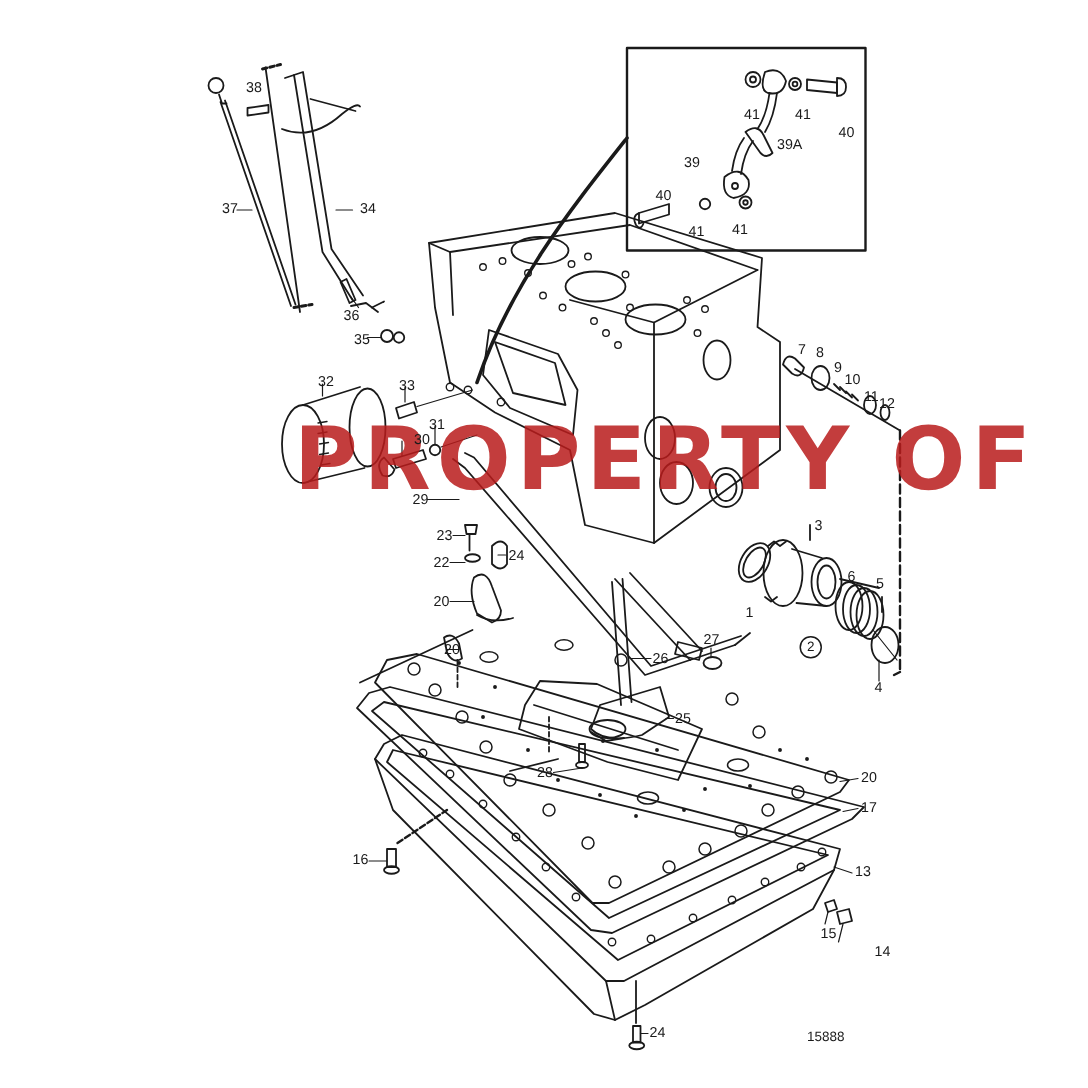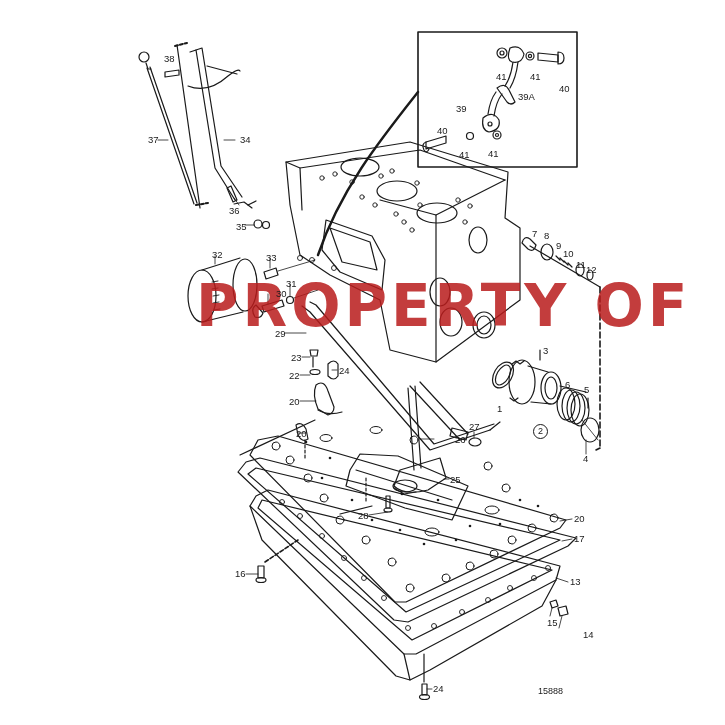--- a/index.html
+++ b/index.html
@@ -296,21 +296,21 @@
   <span class="lbl" style="left:212px;top:250px;">32</span>
   <span class="lbl" style="left:266px;top:253px;">33</span>
   <span class="lbl" style="left:286px;top:279px;">31</span>
   <span class="lbl" style="left:276px;top:289px;">30</span>
   <span class="lbl" style="left:275px;top:329px;">29</span>
   <span class="lbl" style="left:291px;top:353px;">23</span>
   <span class="lbl" style="left:289px;top:371px;">22</span>
   <span class="lbl" style="left:339px;top:366px;">24</span>
   <span class="lbl" style="left:289px;top:397px;">20</span>
   <span class="lbl" style="left:296px;top:429px;">20</span>
-  <span class="lbl" style="left:435px;top:435px;margin-left:20px;">26</span>
+  <span class="lbl" style="left:435px;top:435px;">26</span>
   <span class="lbl" style="left:469px;top:422px;text-align:right;">27</span>
   <span class="lbl" style="left:450px;top:475px;">25</span>
   <span class="lbl" style="left:358px;top:511px;">28</span>
   <span class="lbl" style="left:532px;top:229px;">7</span>
   <span class="lbl" style="left:544px;top:231px;">8</span>
   <span class="lbl" style="left:556px;top:241px;">9</span>
   <span class="lbl" style="left:563px;top:249px;">10</span>
   <span class="lbl" style="left:576px;top:260px;">11</span>
   <span class="lbl" style="left:586px;top:265px;">12</span>
   <span class="lbl" style="left:543px;top:346px;">3</span>

